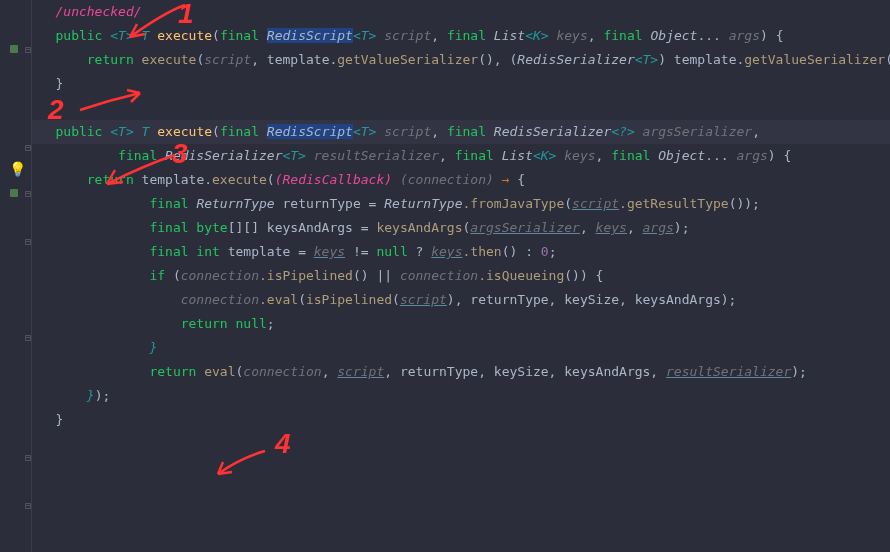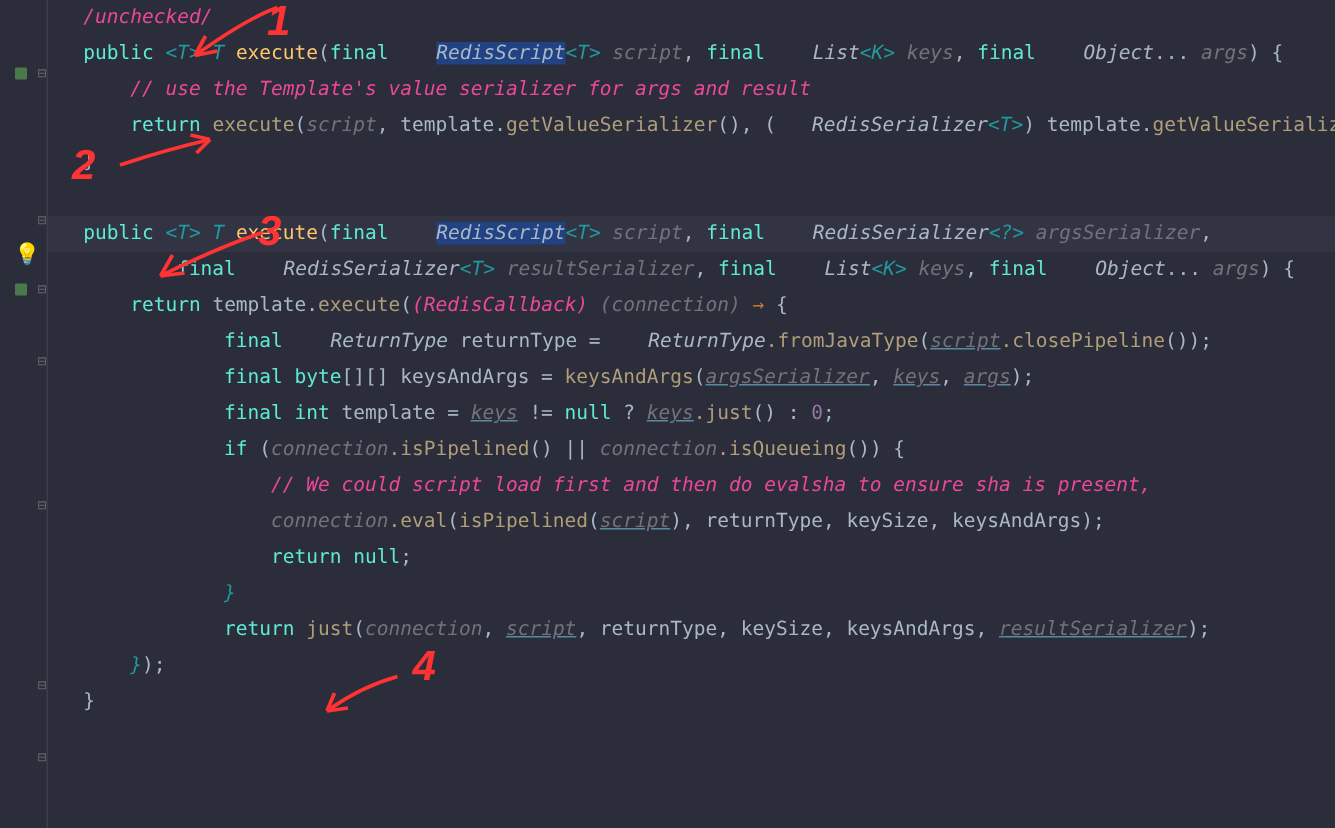--- a/index.html
+++ b/index.html
@@ -56,30 +56,30 @@
     .line {
       height: 24px;
       line-height: 24px;
       white-space: pre;
       position: relative;
     }
     .highlighted-line {
       background: #323444;
     }
     .c-comment { color: #ec4899; font-style: italic; }
-    .c-keyword { color: #5eead4; }
+    .c-keyword { color: #22c55e; }
     .c-typeparam { color: #20999d; font-style: italic; }
     .c-method { color: #ffc66d; }
     .c-methodcall { color: #b09d79; }
     .c-param { color: #72737a; font-style: italic; margin-top: 24px; }
     .c-paren { color: #a9b7c6; }
     .c-const { color: #9876aa; }
     .c-lambda { color: #cc7832; }
     .c-underline { text-decoration: underline; text-decoration-color: #5b8a9f; }
-    .c-classname { color: #a9b7c6; font-style: italic; margin-left: 24px; }
+    .c-classname { color: #a9b7c6; font-style: italic; }
     .c-hl { background: #214283; }
     .annotation {
       position: absolute;
       color: #ff3333;
       font-family: cursive, sans-serif;
       font-weight: bold;
       font-size: 28px;
       pointer-events: none;
       z-index: 100;
       font-style: italic;
@@ -110,53 +110,51 @@
   <div class="gutter-icon fold-icon" style="top:330px;left:18px">⊟</div>
   <div class="gutter-icon fold-icon" style="top:450px;left:18px">⊟</div>
   <div class="gutter-icon fold-icon" style="top:498px;left:18px">⊟</div>
 </div>
 
 <div class="code-area">
   <div class="line">   <span class="c-comment">/unchecked/</span></div>
 
   <div class="line">   <span class="c-keyword">public</span> <span class="c-typeparam">&lt;T&gt;</span><span class="c-typeparam"> T </span><span class="c-method">execute</span>(<span class="c-keyword">final</span> <span class="c-classname c-hl">RedisScript</span><span class="c-typeparam">&lt;T&gt;</span><span class="c-param"> script</span>, <span class="c-keyword">final</span> <span class="c-classname">List</span><span class="c-typeparam">&lt;K&gt;</span><span class="c-param"> keys</span>, <span class="c-keyword">final</span> <span class="c-classname">Object</span><span class="c-paren">...</span><span class="c-param"> args</span>) {</div>
 
-  <div class="line">       <span class="c-comment">// use the Template's value serializer for args and result</span></div>
 
   <div class="line">       <span class="c-keyword">return</span><span class="c-methodcall"> execute</span>(<span class="c-param">script</span><span>, template.</span><span class="c-methodcall">getValueSerializer</span><span>(), (</span><span class="c-classname">RedisSerializer</span><span class="c-typeparam">&lt;T&gt;</span><span>) template.</span><span class="c-methodcall">getValueSerializer</span>(), ,</div>
 
 
   <div class="line">   }</div>
 
   <div class="line"> </div>
 
   <div class="line highlighted-line">   <span class="c-keyword">public</span> <span class="c-typeparam">&lt;T&gt;</span><span class="c-typeparam"> T </span><span class="c-method">execute</span>(<span class="c-keyword">final</span> <span class="c-classname c-hl">RedisScript</span><span class="c-typeparam">&lt;T&gt;</span><span class="c-param"> script</span>, <span class="c-keyword">final</span> <span class="c-classname">RedisSerializer</span><span class="c-typeparam">&lt;?&gt;</span><span class="c-param"> argsSerializer</span>,</div>
 
   <div class="line">           <span class="c-keyword">final</span> <span class="c-classname">RedisSerializer</span><span class="c-typeparam">&lt;T&gt;</span><span class="c-param"> resultSerializer</span>, <span class="c-keyword">final</span> <span class="c-classname">List</span><span class="c-typeparam">&lt;K&gt;</span><span class="c-param"> keys</span>, <span class="c-keyword">final</span> <span class="c-classname">Object</span>...<span class="c-param"> args</span>) {</div>
 
   <div class="line">       <span class="c-keyword">return</span><span> template.</span><span class="c-methodcall">execute</span>(<span class="c-comment">(RedisCallback)</span><span class="c-param"> (connection)</span><span class="c-lambda"> →</span> {</div>
 
-  <div class="line">               <span class="c-keyword">final</span> <span class="c-classname">ReturnType</span><span> returnType = </span><span class="c-classname">ReturnType</span><span class="c-methodcall">.fromJavaType</span>(<span class="c-param c-underline">script</span><span class="c-methodcall">.closePipeline</span>());</div>
+  <div class="line">               <span class="c-keyword">final</span> <span class="c-classname">ReturnType</span><span> returnType = </span><span class="c-classname">ReturnType</span><span class="c-methodcall">.fromJavaType</span>(<span class="c-param c-underline">script</span><span class="c-methodcall">.getResultType</span>());</div>
 
   <div class="line">               <span class="c-keyword">final</span><span class="c-keyword"> byte</span><span>[][]</span><span> keysAndArgs = </span><span class="c-methodcall">keysAndArgs</span>(<span class="c-param c-underline">argsSerializer</span>, <span class="c-param c-underline">keys</span>, <span class="c-param c-underline">args</span>);</div>
 
-  <div class="line">               <span class="c-keyword">final int</span><span> template = </span><span class="c-param c-underline">keys</span><span> != </span><span class="c-keyword">null</span><span> ? </span><span class="c-param c-underline">keys</span><span class="c-methodcall">.just</span>() : <span class="c-const">0</span>;</div>
+  <div class="line">               <span class="c-keyword">final int</span><span> template = </span><span class="c-param c-underline">keys</span><span> != </span><span class="c-keyword">null</span><span> ? </span><span class="c-param c-underline">keys</span><span class="c-methodcall">.then</span>() : <span class="c-const">0</span>;</div>
 
   <div class="line">               <span class="c-keyword">if</span> (<span class="c-param">connection</span><span class="c-methodcall">.isPipelined</span>()<span> || </span><span class="c-param">connection</span><span class="c-methodcall">.isQueueing</span>()) {</div>
 
-  <div class="line">                   <span class="c-comment">// We could script load first and then do evalsha to ensure sha is present,</span></div>
 
 
   <div class="line">                   <span class="c-param">connection</span><span class="c-methodcall">.eval</span>(<span class="c-methodcall">isPipelined</span>(<span class="c-param c-underline">script</span><span>), returnType, keySize, keysAndArgs);</span></div>
 
   <div class="line">                   <span class="c-keyword">return null</span>;</div>
 
   <div class="line">               <span class="c-typeparam">}</span></div>
 
-  <div class="line">               <span class="c-keyword">return</span><span class="c-methodcall"> just</span>(<span class="c-param">connection</span>, <span class="c-param c-underline">script</span><span>, returnType, keySize, keysAndArgs, </span><span class="c-param c-underline">resultSerializer</span>);</div>
+  <div class="line">               <span class="c-keyword">return</span><span class="c-methodcall"> eval</span>(<span class="c-param">connection</span>, <span class="c-param c-underline">script</span><span>, returnType, keySize, keysAndArgs, </span><span class="c-param c-underline">resultSerializer</span>);</div>
 
   <div class="line">       <span class="c-typeparam">}</span>);</div>
 
   <div class="line">   }</div>
 </div>
 
 <svg class="arrow" style="left:115px;top:2px;width:80px;height:40px">
   <path d="M 70 3 Q 50 10 15 35" stroke="#ff3333" stroke-width="2.5" fill="none"></path>
   <path d="M 15 35 L 22 22 M 15 35 L 30 32" stroke="#ff3333" stroke-width="2.5" fill="none"></path>
 </svg>

